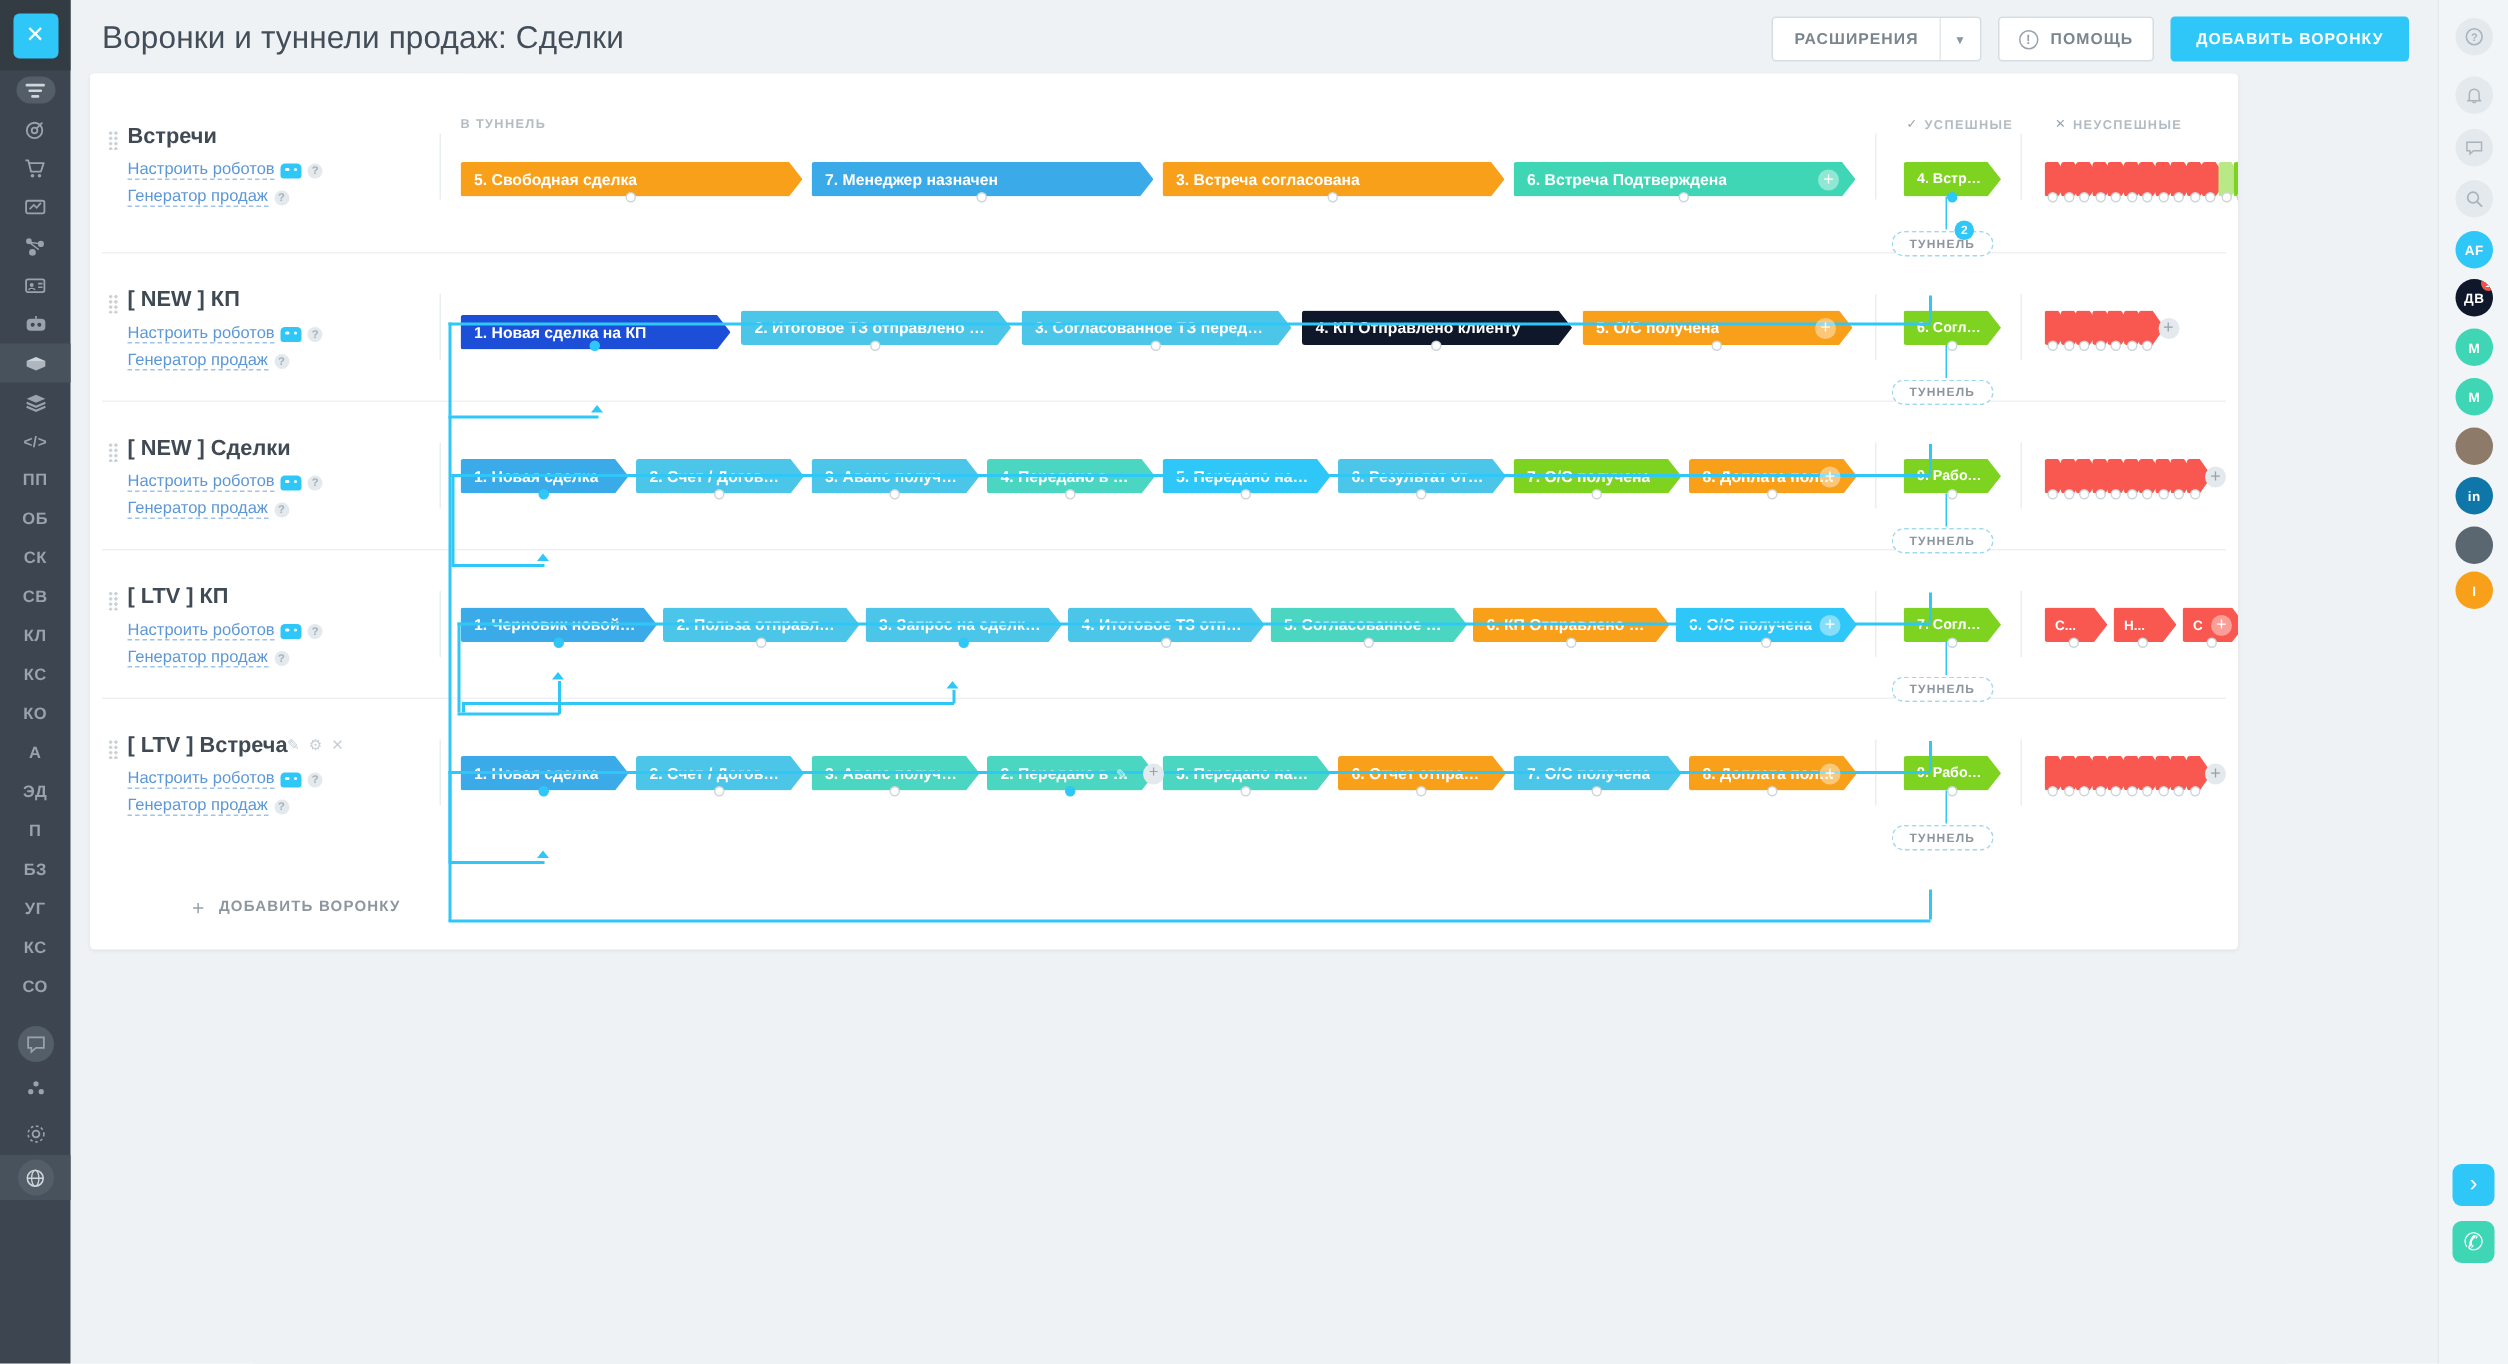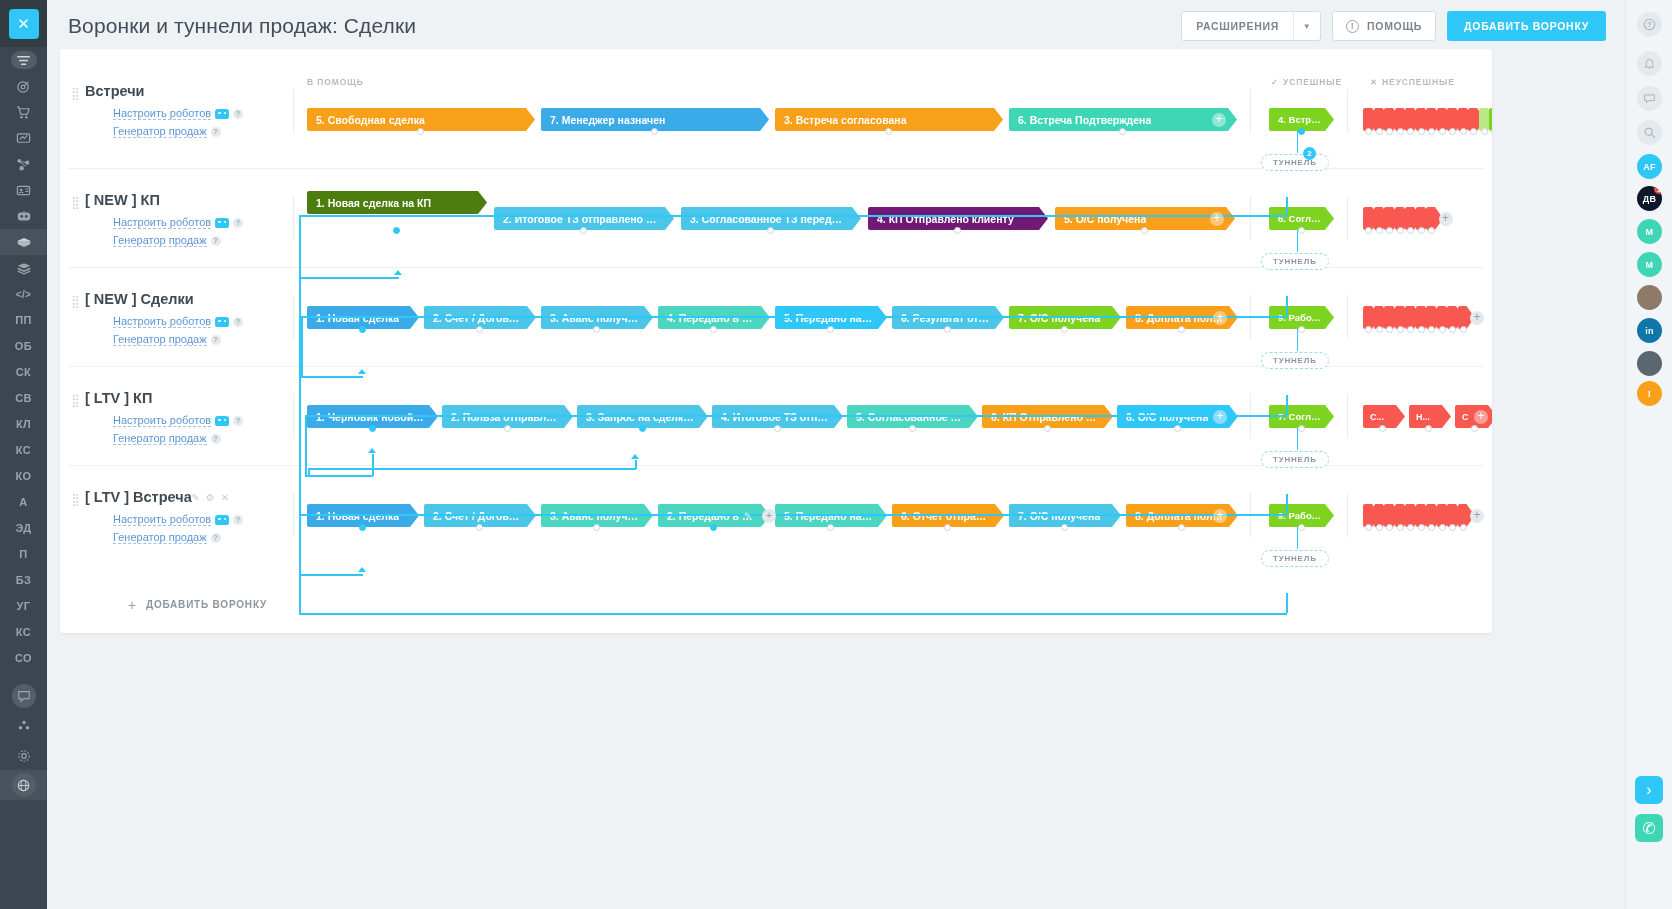--- a/index.html
+++ b/index.html
@@ -169,21 +169,20 @@
   .fn-name-actions {
     position: absolute; top: 3px;
     display: flex; gap: 6px; align-items: center;
     color: #c6ced4; font-size: 10px;
   }
   .fn-sub {
     position: absolute; left: 13px;
     font-size: 11px; color: #5c97d6;
     display: flex; align-items: center; gap: 4px;
     white-space: nowrap;
-    margin-left: 28px;
   }
   .fn-sub .txt { border-bottom: 1px dashed #9fc2e6; }
   .q-ico {
     width: 10px; height: 10px; border-radius: 50%;
     background: #e3e9ed; color: #a6b0b8;
     font-size: 7.5px; line-height: 10px; text-align: center;
     font-weight: 700;
   }
   .bot-ico {
     width: 14px; height: 10px; border-radius: 3px 3px 2px 2px;
@@ -539,21 +538,21 @@
             <span class="q-ico">?</span>
           </div>
           <div class="fn-sub" style="top:42px;">
             <span class="txt">Генератор продаж</span>
             <span class="q-ico">?</span>
           </div>
         </div>
         <div class="fn-divider" style="left:233px;top:20px;height:44px;"></div>
         <div class="fn-divider" style="left:1190px;top:20px;height:44px;"></div>
         <div class="fn-divider" style="left:1287px;top:20px;height:44px;"></div>
-        <div class="col-label" style="left:247px;top:8px;">В ПОМОЩЬ</div>
+        <div class="col-label" style="left:247px;top:8px;">В ТУННЕЛЬ</div>
         <div class="col-label" style="left:1211px;top:8px;">
           <span style="color:#9aa3ab">✓</span>
           <span>УСПЕШНЫЕ</span>
         </div>
         <div class="col-label" style="left:1310px;top:8px;">
           <span style="color:#9aa3ab">✕</span>
           <span>НЕУСПЕШНЫЕ</span>
         </div>
         <div class="stage" style="left:247px;top:39px;width:228px;background:#f9a01b;">
           <span class="lbl">5. Свободная сделка</span>
@@ -617,33 +616,33 @@
             <span class="q-ico">?</span>
           </div>
           <div class="fn-sub" style="top:42px;">
             <span class="txt">Генератор продаж</span>
             <span class="q-ico">?</span>
           </div>
         </div>
         <div class="fn-divider" style="left:233px;top:28px;height:44px;"></div>
         <div class="fn-divider" style="left:1190px;top:28px;height:44px;"></div>
         <div class="fn-divider" style="left:1287px;top:28px;height:44px;"></div>
-        <div class="stage" style="left:247px;top:23px;width:180px;background:#4d7c0f;">
+        <div class="stage" style="left:247px;top:42px;width:180px;background:#1d4ed8;">
           <span class="lbl">1. Новая сделка на КП</span>
         </div>
         <div class="stage-dot on" style="left:333px;top:59px;"></div>
         <div class="stage" style="left:434px;top:39px;width:180px;background:#4bc5e8;">
           <span class="lbl">2. Итоговое ТЗ отправлено клиенту</span>
         </div>
         <div class="stage-dot" style="left:520px;top:59px;"></div>
         <div class="stage" style="left:621px;top:39px;width:180px;background:#4bc5e8;">
           <span class="lbl">3. Согласованное ТЗ передано на оц...</span>
         </div>
         <div class="stage-dot" style="left:707px;top:59px;"></div>
-        <div class="stage" style="left:808px;top:39px;width:180px;background:#701a75;">
+        <div class="stage" style="left:808px;top:39px;width:180px;background:#0f172a;">
           <span class="lbl">4. КП Отправлено клиенту</span>
         </div>
         <div class="stage-dot" style="left:894px;top:59px;"></div>
         <div class="stage" style="left:995px;top:39px;width:180px;background:#f9a01b;">
           <span class="lbl">5. О/С получена</span>
         </div>
         <div class="stage-dot" style="left:1081px;top:59px;"></div>
         <div class="stage-plus" style="left:1150px;top:43.5px;">+</div>
         <div class="stage" style="left:1209px;top:39px;width:65px;background:#7ed321;font-size:9.5px;padding-right:12px;">
           <span class="lbl">6. Согла...</span>

